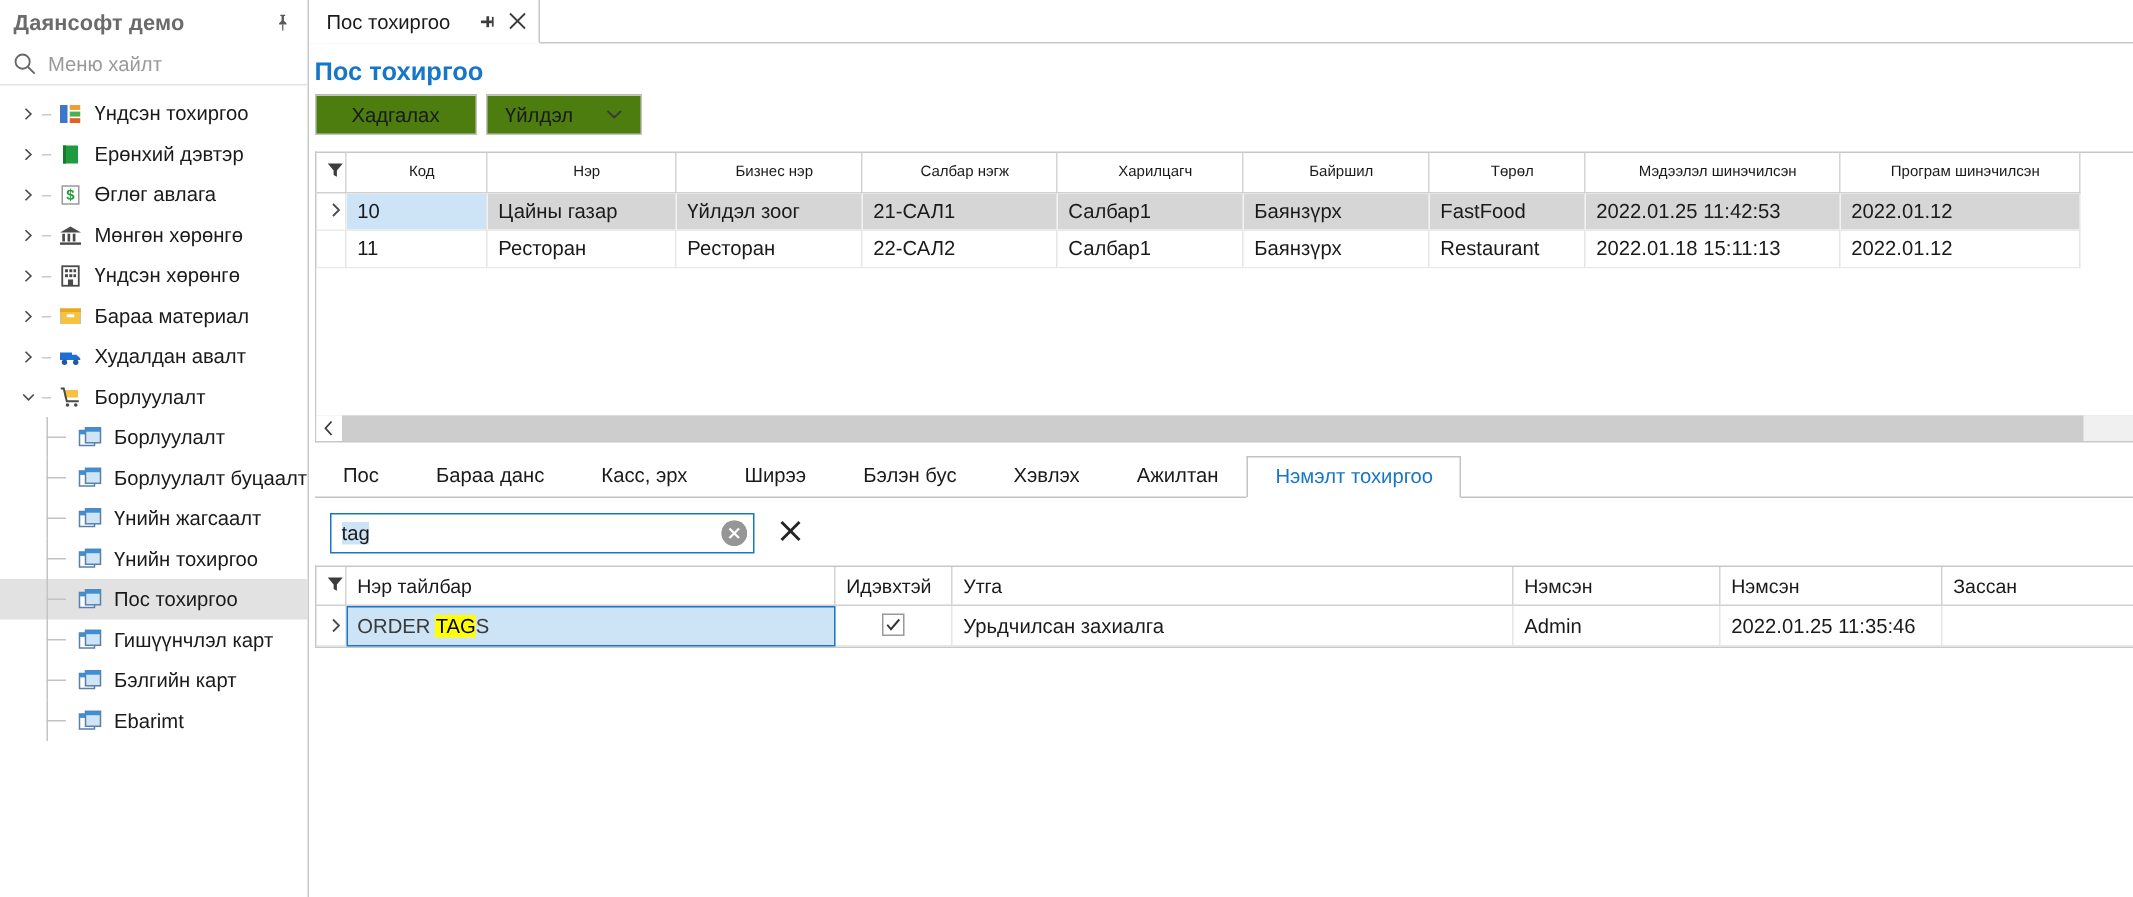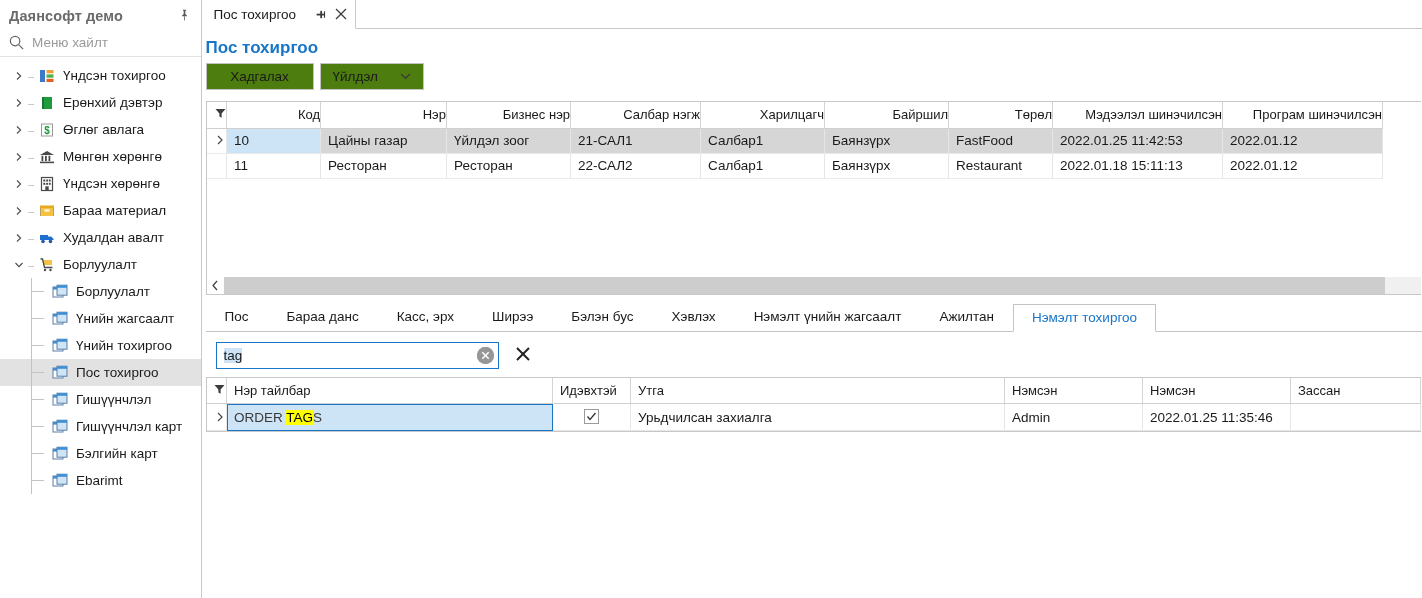--- a/index.html
+++ b/index.html
@@ -103,21 +103,21 @@
     margin: 11px 1px 0 4px;
     border: 1px solid #c8c8c8;
     border-right: none;
     background: #ffffff;
     position: relative;
   }
   table.grid { border-collapse: collapse; table-layout: fixed; width: 1157px; }
   table.grid th {
     height: 26px; background: #ffffff;
     border-right: 1px solid #d4d4d4; border-bottom: 1px solid #d0d0d0;
-    font-weight: normal; font-size: 13px; text-align: right;
+    font-weight: normal; font-size: 10px; text-align: center;
     padding: 0 0 0 7px; color: #1a1a1a; white-space: nowrap; overflow: hidden;
   }
   table.grid td {
     height: 25px; border-right: 1px solid #e6e6e6;
     border-bottom: 1px solid #eaeaea;
     font-size: 13.5px; padding: 0 0 0 7px; color: #1a1a1a;
     white-space: nowrap; overflow: hidden;
   }
   th.ind, td.ind {
     width: 20px; padding: 0; text-align: center;
@@ -407,69 +407,69 @@
           <div class="ticon">
             <span style="display: inline-flex; align-items: center;">
               <svg width="16" height="16" viewBox="0 0 16 16">
                 <rect x="1" y="3" width="10" height="10" fill="#fff" stroke="#5a7fa8" stroke-width="1"></rect>
                 <rect x="1" y="3" width="10" height="2.6" fill="#3d8fd6"></rect>
                 <rect x="5" y="1.2" width="10" height="10" fill="#cfe4f5" stroke="#5a7fa8" stroke-width="1"></rect>
                 <rect x="5" y="1.2" width="10" height="2.6" fill="#3d8fd6"></rect>
               </svg>
             </span>
           </div>
-          <div class="tlabel">Үнийн жагсаалт</div>
+          <div class="tlabel">Борлуулалт буцаалт</div>
         </div>
         <div class="tnode child">
           <div class="guide"></div>
           <div class="hline"></div>
           <div class="expander"></div>
           <div class="ticon">
             <span style="display: inline-flex; align-items: center;">
               <svg width="16" height="16" viewBox="0 0 16 16">
                 <rect x="1" y="3" width="10" height="10" fill="#fff" stroke="#5a7fa8" stroke-width="1"></rect>
                 <rect x="1" y="3" width="10" height="2.6" fill="#3d8fd6"></rect>
                 <rect x="5" y="1.2" width="10" height="10" fill="#cfe4f5" stroke="#5a7fa8" stroke-width="1"></rect>
                 <rect x="5" y="1.2" width="10" height="2.6" fill="#3d8fd6"></rect>
               </svg>
             </span>
           </div>
+          <div class="tlabel">Үнийн жагсаалт</div>
+        </div>
+        <div class="tnode child">
+          <div class="guide"></div>
+          <div class="hline"></div>
+          <div class="expander"></div>
+          <div class="ticon">
+            <span style="display: inline-flex; align-items: center;">
+              <svg width="16" height="16" viewBox="0 0 16 16">
+                <rect x="1" y="3" width="10" height="10" fill="#fff" stroke="#5a7fa8" stroke-width="1"></rect>
+                <rect x="1" y="3" width="10" height="2.6" fill="#3d8fd6"></rect>
+                <rect x="5" y="1.2" width="10" height="10" fill="#cfe4f5" stroke="#5a7fa8" stroke-width="1"></rect>
+                <rect x="5" y="1.2" width="10" height="2.6" fill="#3d8fd6"></rect>
+              </svg>
+            </span>
+          </div>
           <div class="tlabel">Үнийн тохиргоо</div>
         </div>
         <div class="tnode child selected">
           <div class="guide"></div>
           <div class="hline"></div>
           <div class="expander"></div>
           <div class="ticon">
             <span style="display: inline-flex; align-items: center;">
               <svg width="16" height="16" viewBox="0 0 16 16">
                 <rect x="1" y="3" width="10" height="10" fill="#fff" stroke="#5a7fa8" stroke-width="1"></rect>
                 <rect x="1" y="3" width="10" height="2.6" fill="#3d8fd6"></rect>
                 <rect x="5" y="1.2" width="10" height="10" fill="#cfe4f5" stroke="#5a7fa8" stroke-width="1"></rect>
                 <rect x="5" y="1.2" width="10" height="2.6" fill="#3d8fd6"></rect>
               </svg>
             </span>
           </div>
           <div class="tlabel">Пос тохиргоо</div>
-        </div>
-        <div class="tnode child">
-          <div class="guide"></div>
-          <div class="hline"></div>
-          <div class="expander"></div>
-          <div class="ticon">
-            <span style="display: inline-flex; align-items: center;">
-              <svg width="16" height="16" viewBox="0 0 16 16">
-                <rect x="1" y="3" width="10" height="10" fill="#fff" stroke="#5a7fa8" stroke-width="1"></rect>
-                <rect x="1" y="3" width="10" height="2.6" fill="#3d8fd6"></rect>
-                <rect x="5" y="1.2" width="10" height="10" fill="#cfe4f5" stroke="#5a7fa8" stroke-width="1"></rect>
-                <rect x="5" y="1.2" width="10" height="2.6" fill="#3d8fd6"></rect>
-              </svg>
-            </span>
-          </div>
-          <div class="tlabel">Гишүүнчлэл</div>
         </div>
         <div class="tnode child">
           <div class="guide"></div>
           <div class="hline"></div>
           <div class="expander"></div>
           <div class="ticon">
             <span style="display: inline-flex; align-items: center;">
               <svg width="16" height="16" viewBox="0 0 16 16">
                 <rect x="1" y="3" width="10" height="10" fill="#fff" stroke="#5a7fa8" stroke-width="1"></rect>
                 <rect x="1" y="3" width="10" height="2.6" fill="#3d8fd6"></rect>
@@ -624,21 +624,20 @@
       </div>
     </div>
 
     <div class="btabs" id="btabs">
         <div class="btab">Пос</div>
         <div class="btab">Бараа данс</div>
         <div class="btab">Касс, эрх</div>
         <div class="btab">Ширээ</div>
         <div class="btab">Бэлэн бус</div>
         <div class="btab">Хэвлэх</div>
-        <div class="btab">Нэмэлт үнийн жагсаалт</div>
         <div class="btab">Ажилтан</div>
         <div class="btab active">Нэмэлт тохиргоо</div>
       </div>
 
     <div class="searchrow">
       <div class="sbox">
         <div class="val"><span></span><span class="hl">tag</span><span></span></div>
         <div class="clearcircle">
           <svg width="17" height="17" viewBox="0 0 17 17">
               <circle cx="8.5" cy="8.5" r="8.5" fill="#969696"></circle>

